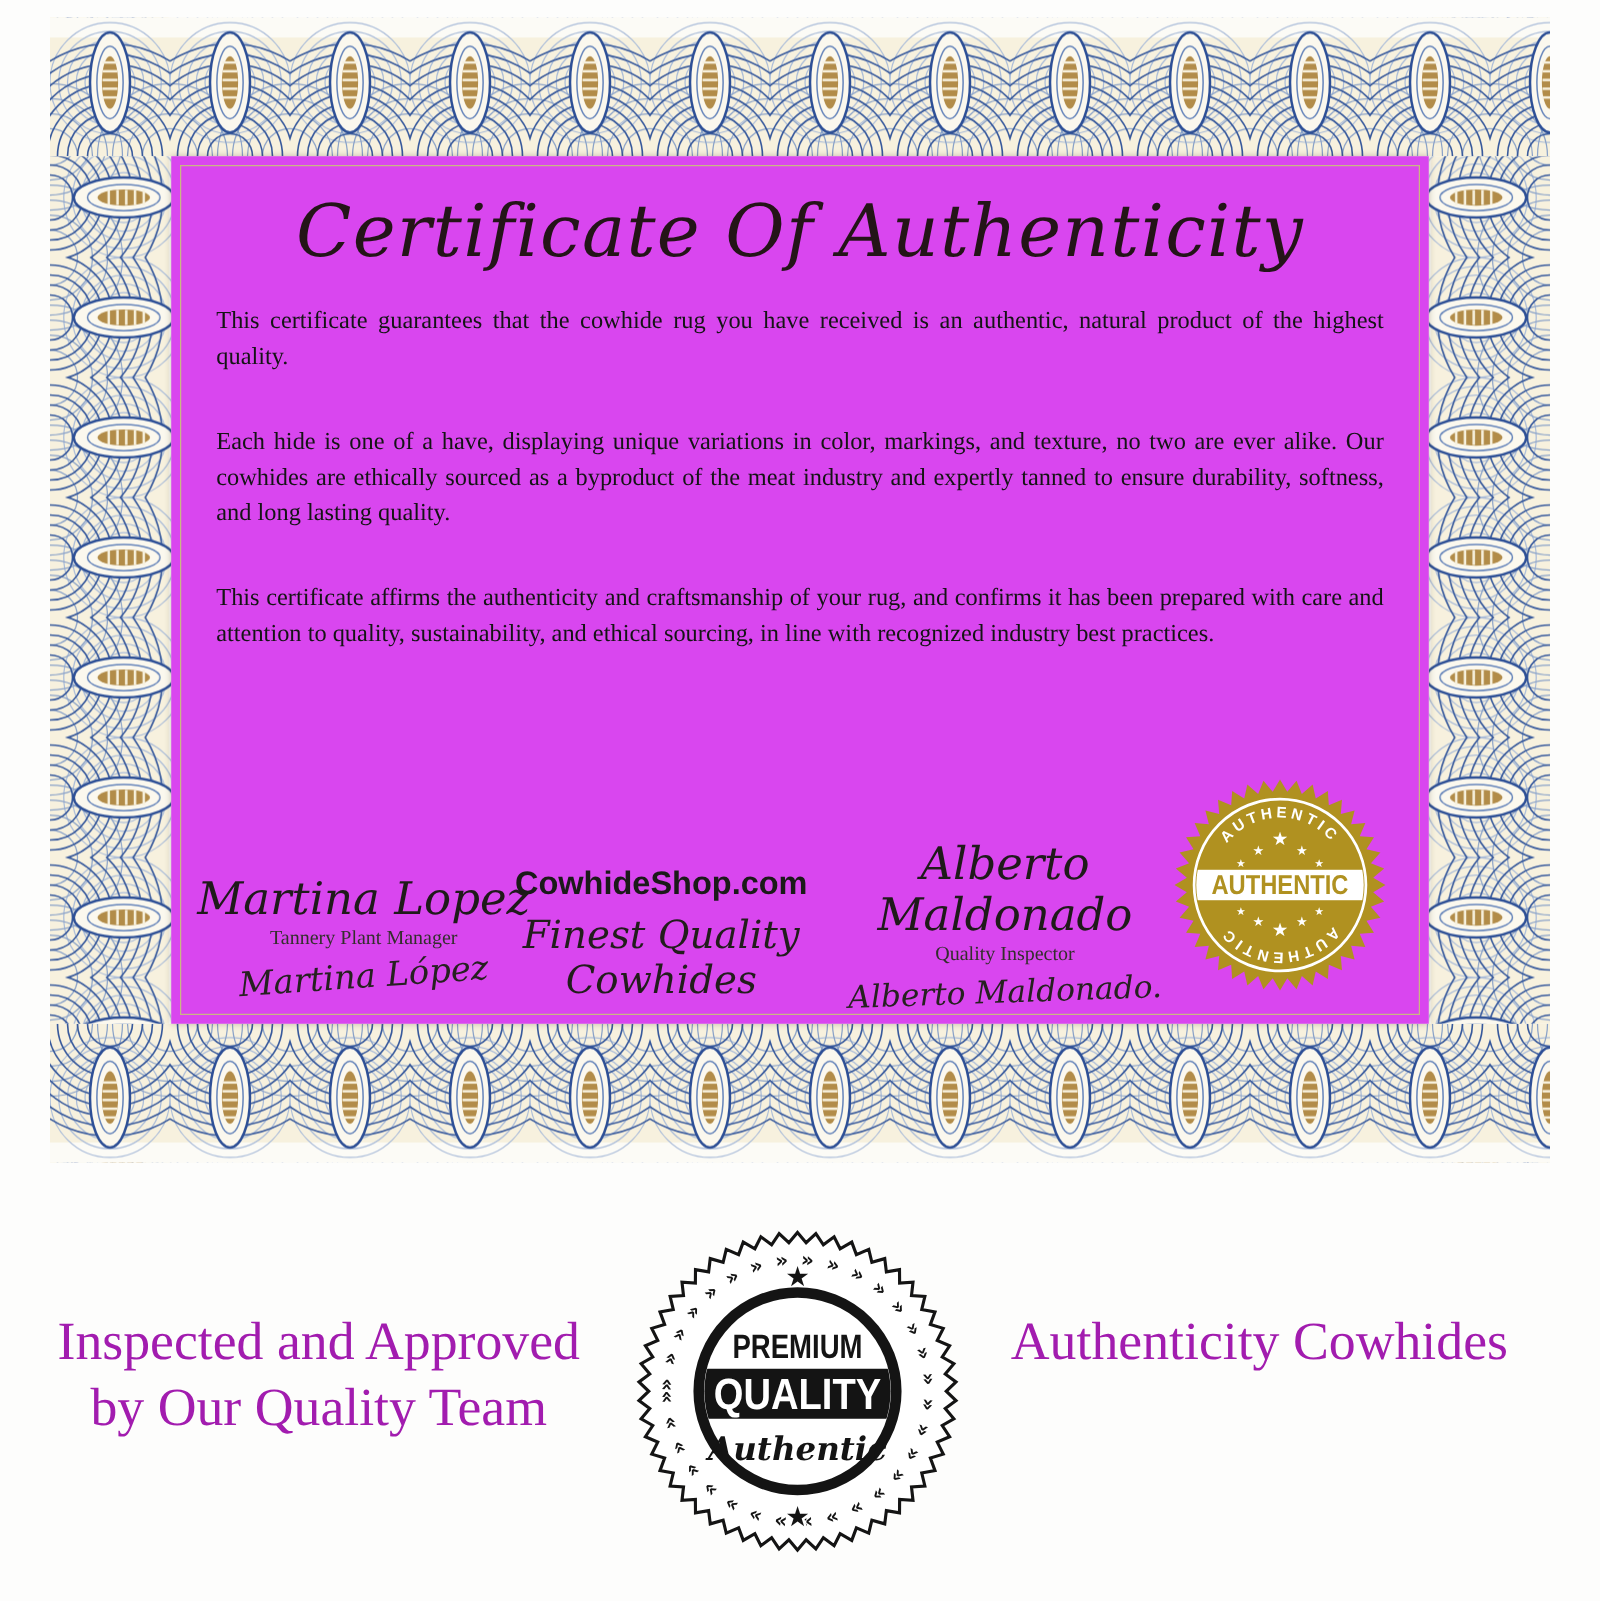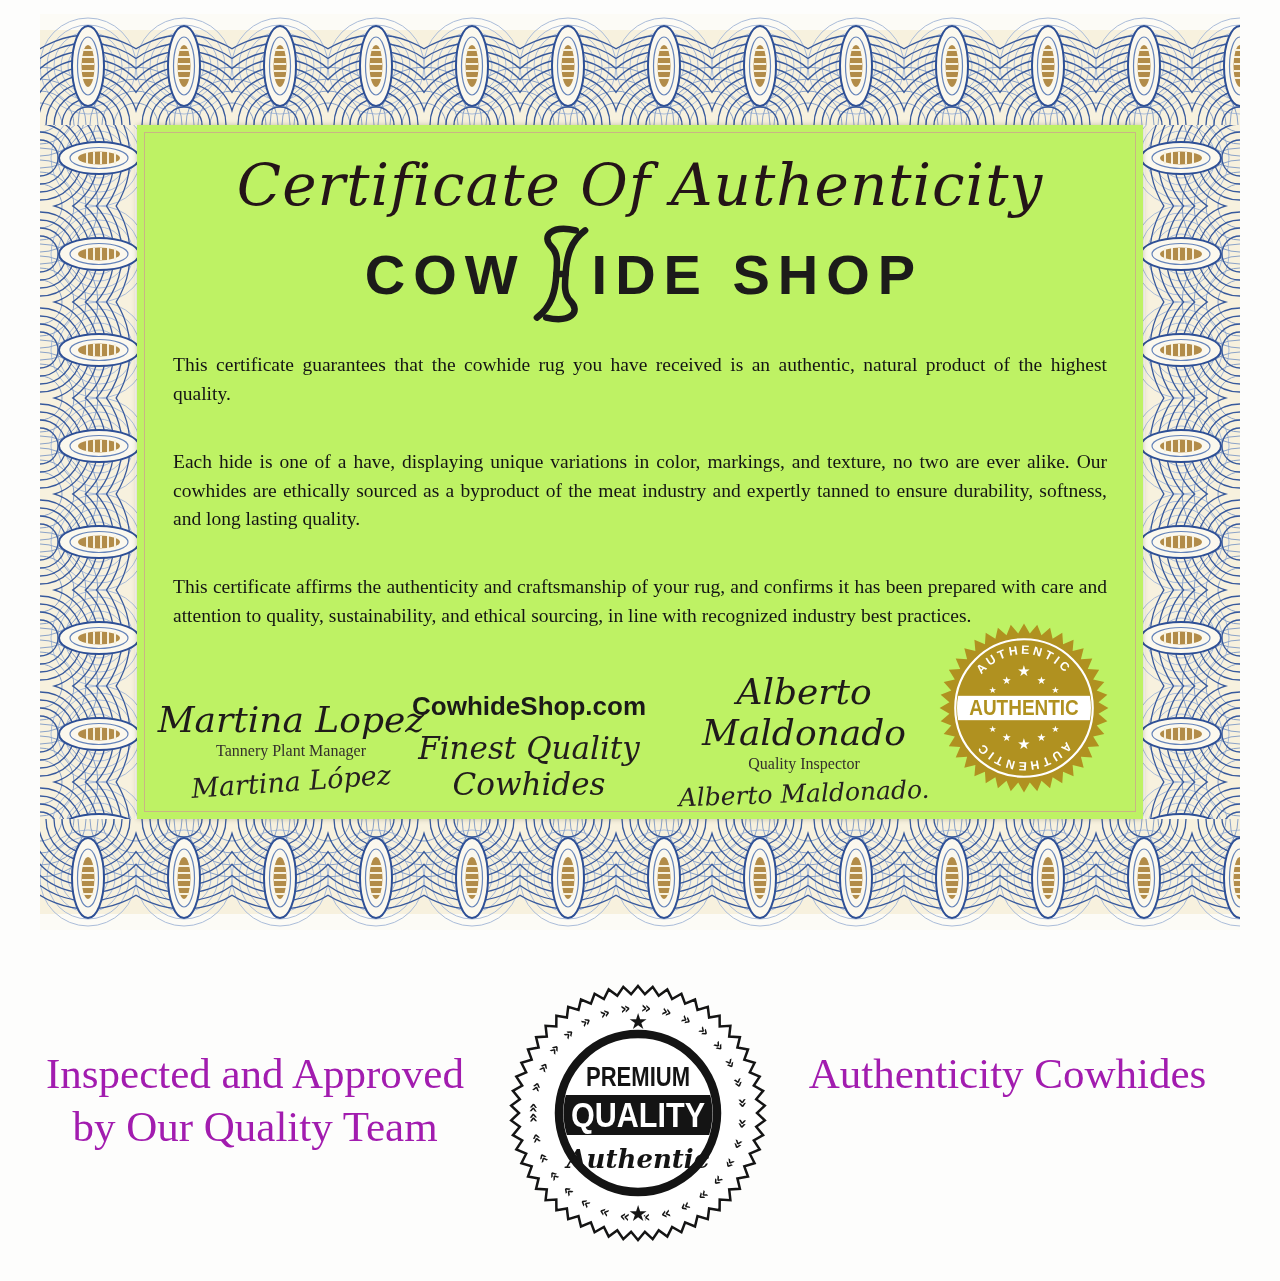--- a/index.html
+++ b/index.html
@@ -5,21 +5,21 @@
   html,body{margin:0;padding:0;}
   body{width:1280px;height:1281px;background:#fdfdfc;position:relative;overflow:hidden;
        font-family:"Liberation Serif", serif;color:#161616;}
   .stage{position:absolute;inset:0;}
 
   
   .cert{position:absolute;left:40px;top:14px;width:1200px;height:916px;}
   .border-svg{position:absolute;left:0;top:0;}
 
   .panel{position:absolute;left:97px;top:111px;width:1006px;height:694px;
-         background:#bef264;box-shadow:0 0 5px rgba(60,50,20,.28);}
+         background:#d946ef;box-shadow:0 0 5px rgba(60,50,20,.28);}
   .panel-line{position:absolute;inset:7px;border:1px solid #c9b684;pointer-events:none;}
 
   .cert-title{margin:26px 0 0 0;text-align:center;font-family:"DejaVu Serif", serif;
               font-style:italic;font-weight:normal;font-size:58px;color:#241418;letter-spacing:1px;}
   .logo{margin-top:2px;height:106px;display:flex;justify-content:center;align-items:center;
         font-family:"Liberation Sans", sans-serif;font-weight:bold;font-size:56px;
         letter-spacing:8px;color:#1c1b1a;padding-left:8px;}
   .hmark{width:58px;height:102px;margin:0 2px 0 6px;flex:0 0 auto;}
 
   .para{margin:39px 36px 0 36px;font-size:19.5px;line-height:1.48;text-align:justify;color:#141414;}
@@ -128,31 +128,20 @@
       <rect x="1103" y="0" width="97" height="916" fill="url(#pr)"></rect>
       <rect x="0" y="0" width="1200" height="111" fill="url(#pt)"></rect>
       <rect x="0" y="805" width="1200" height="111" fill="url(#pb)"></rect>
     </svg>
 
     <div class="panel">
       <div class="panel-line"></div>
 
       <h1 class="cert-title">Certificate Of Authenticity</h1>
 
-      <div class="logo">
-        <span>COW</span>
-        <svg class="hmark" viewBox="0 0 60 110">
-          <g fill="none" stroke="#1c1b1a" stroke-width="7" stroke-linecap="round">
-            <path d="M 46 8 C 20 2 8 14 20 26 C 27 33 26 44 25 55 C 24 74 20 90 4 102"></path>
-            <path d="M 14 102 C 40 108 52 96 40 84 C 33 77 34 66 35 55 C 36 36 40 20 56 8"></path>
-            <path d="M 25 55 L 35 55"></path>
-          </g>
-        </svg>
-        <span>IDE SHOP</span>
-      </div>
 
       <p class="para">This certificate guarantees that the cowhide rug you have received is an authentic, natural product of the highest quality.</p>
       <p class="para">Each hide is one of a have, displaying unique variations in color, markings, and texture, no two are ever alike. Our cowhides are ethically sourced as a byproduct of the meat industry and expertly tanned to ensure durability, softness, and long lasting quality.</p>
       <p class="para">This certificate affirms the authenticity and craftsmanship of your rug, and confirms it has been prepared with care and attention to quality, sustainability, and ethical sourcing, in line with recognized industry best practices.</p>
 
       <div class="sig sig-left">
         <div class="sig-name">Martina Lopez</div>
         <div class="sig-role">Tannery Plant Manager</div>
         <div class="sig-script">Martina López</div>
       </div>

